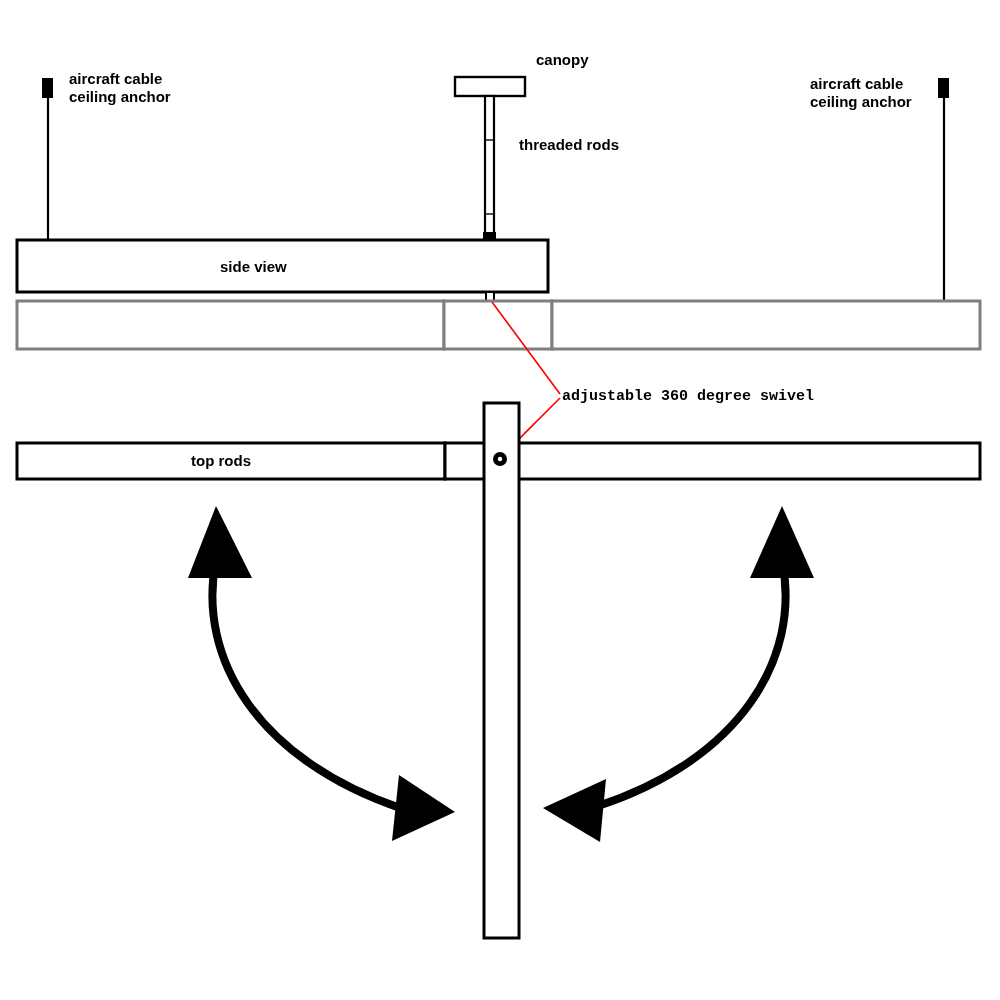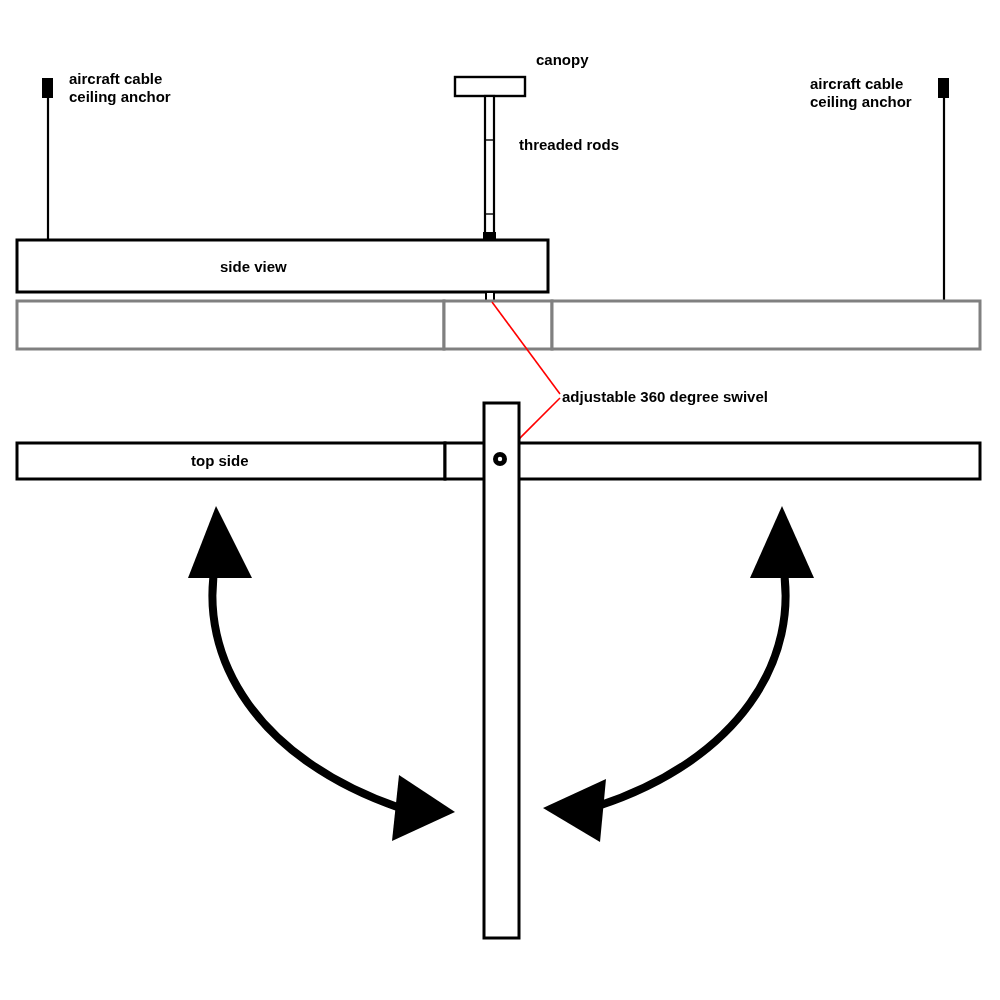--- a/index.html
+++ b/index.html
@@ -31,21 +31,21 @@
     font-weight: bold;
     font-size: 15px;
     color: #000000;
     white-space: pre;
     line-height: 18px;
   }
   .lbl-canopy      { left: 536px; top: 51px; }
   .lbl-rods        { left: 519px; top: 136px; }
   .lbl-anchor-l    { left: 69px;  top: 70px; }
   .lbl-anchor-r    { left: 810px; top: 75px; }
-  .lbl-swivel      { left: 562px; top: 388px; }
+  .lbl-swivel      { left: 562px; top: 388px; font-family: Liberation Mono, monospace; }
   .lbl-sideview    { left: 220px; top: 258px; }
   .lbl-topview     { left: 191px; top: 452px; }
 </style>
 </head>
 <body>
 
 <div id="stage">
 
   <svg class="diagram" viewBox="0 0 1000 1000">
 
@@ -93,15 +93,15 @@
   </svg>
 
   <div class="lbl lbl-canopy">canopy</div>
   <div class="lbl lbl-rods">threaded rods</div>
   <div class="lbl lbl-anchor-l">aircraft cable
 ceiling anchor</div>
   <div class="lbl lbl-anchor-r">aircraft cable
 ceiling anchor</div>
   <div class="lbl lbl-swivel">adjustable 360 degree swivel</div>
   <div class="lbl lbl-sideview">side view</div>
-  <div class="lbl lbl-topview">top side</div>
+  <div class="lbl lbl-topview">top rods</div>
 
 </div>
 
 </body></html>

